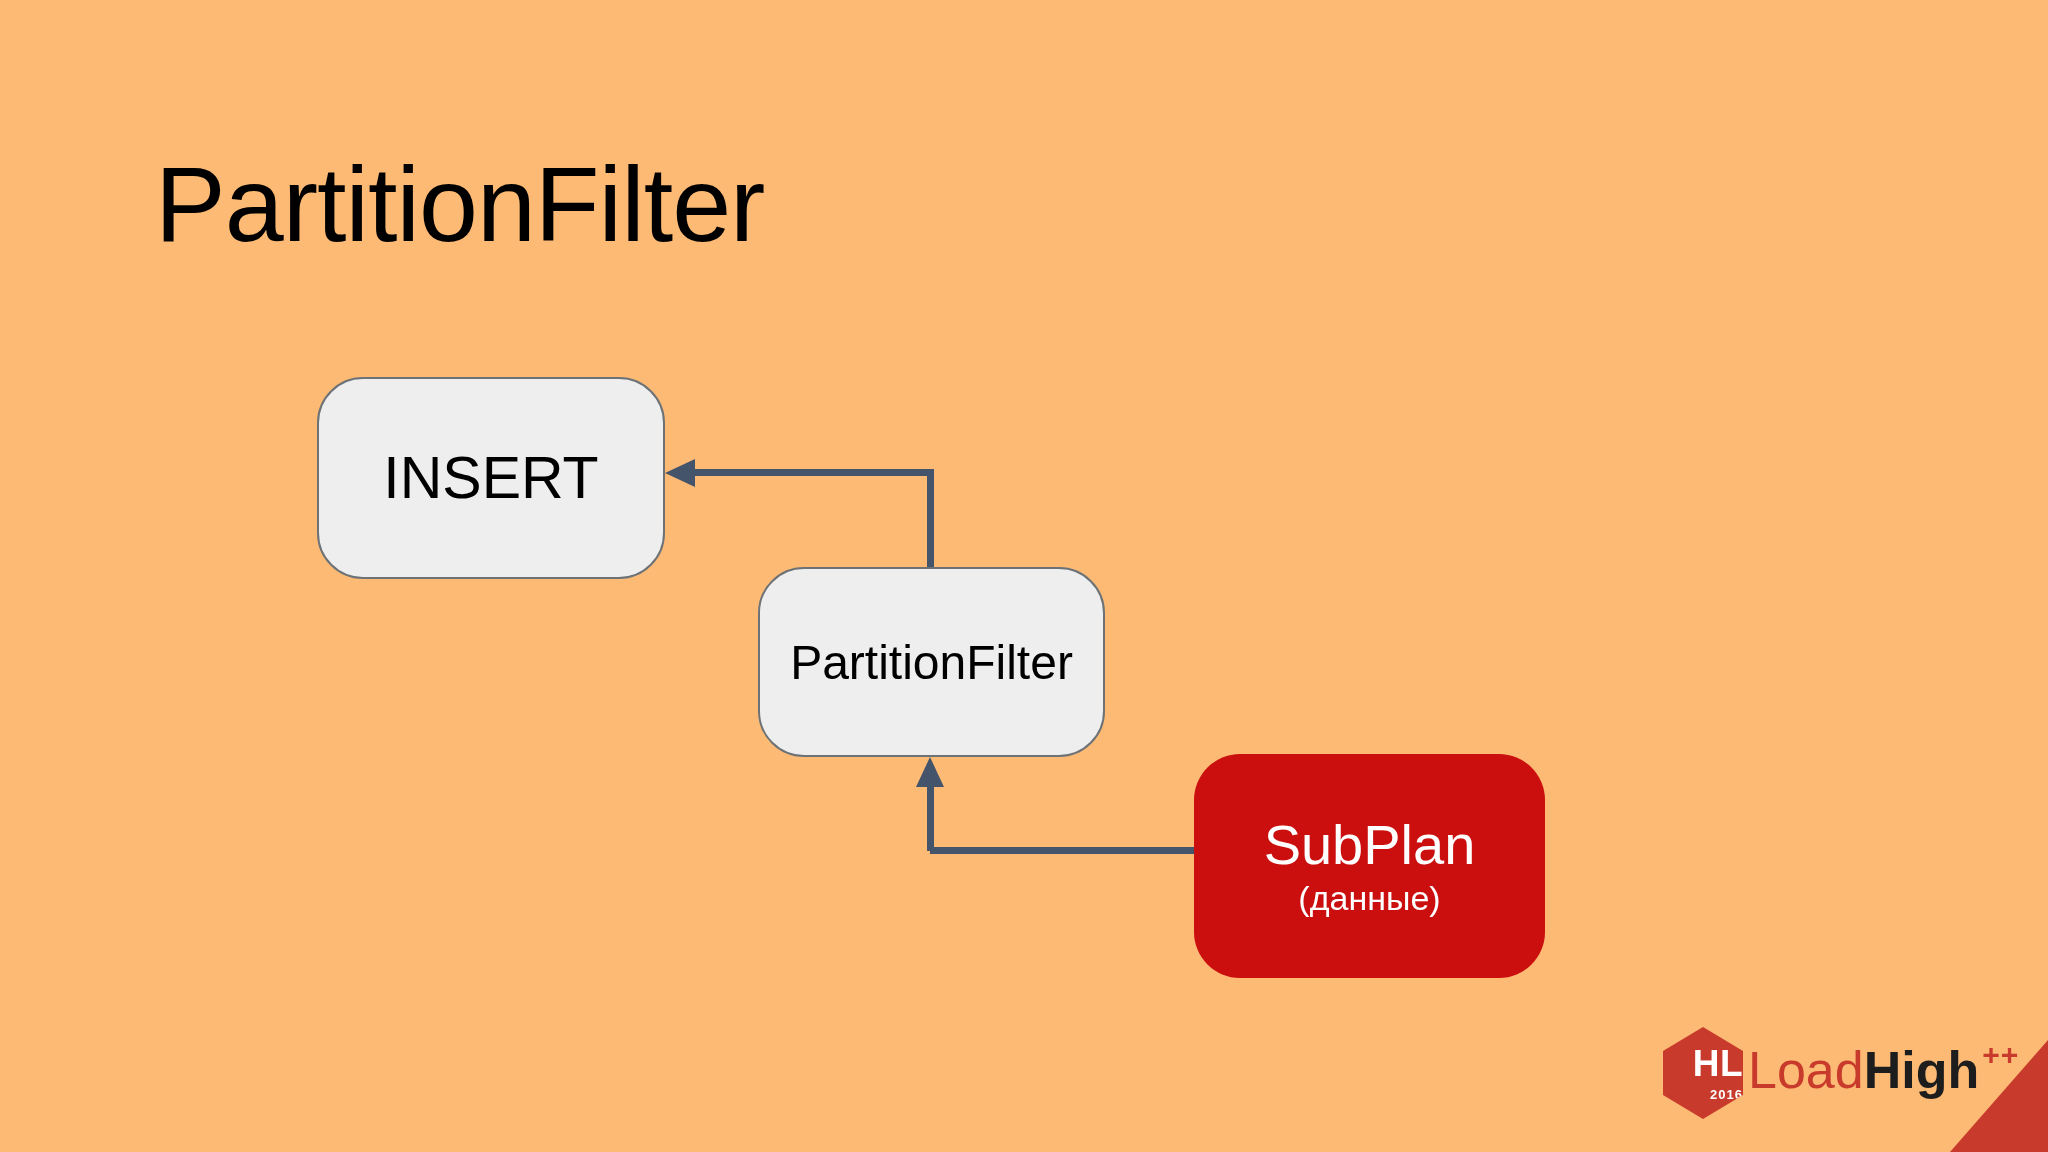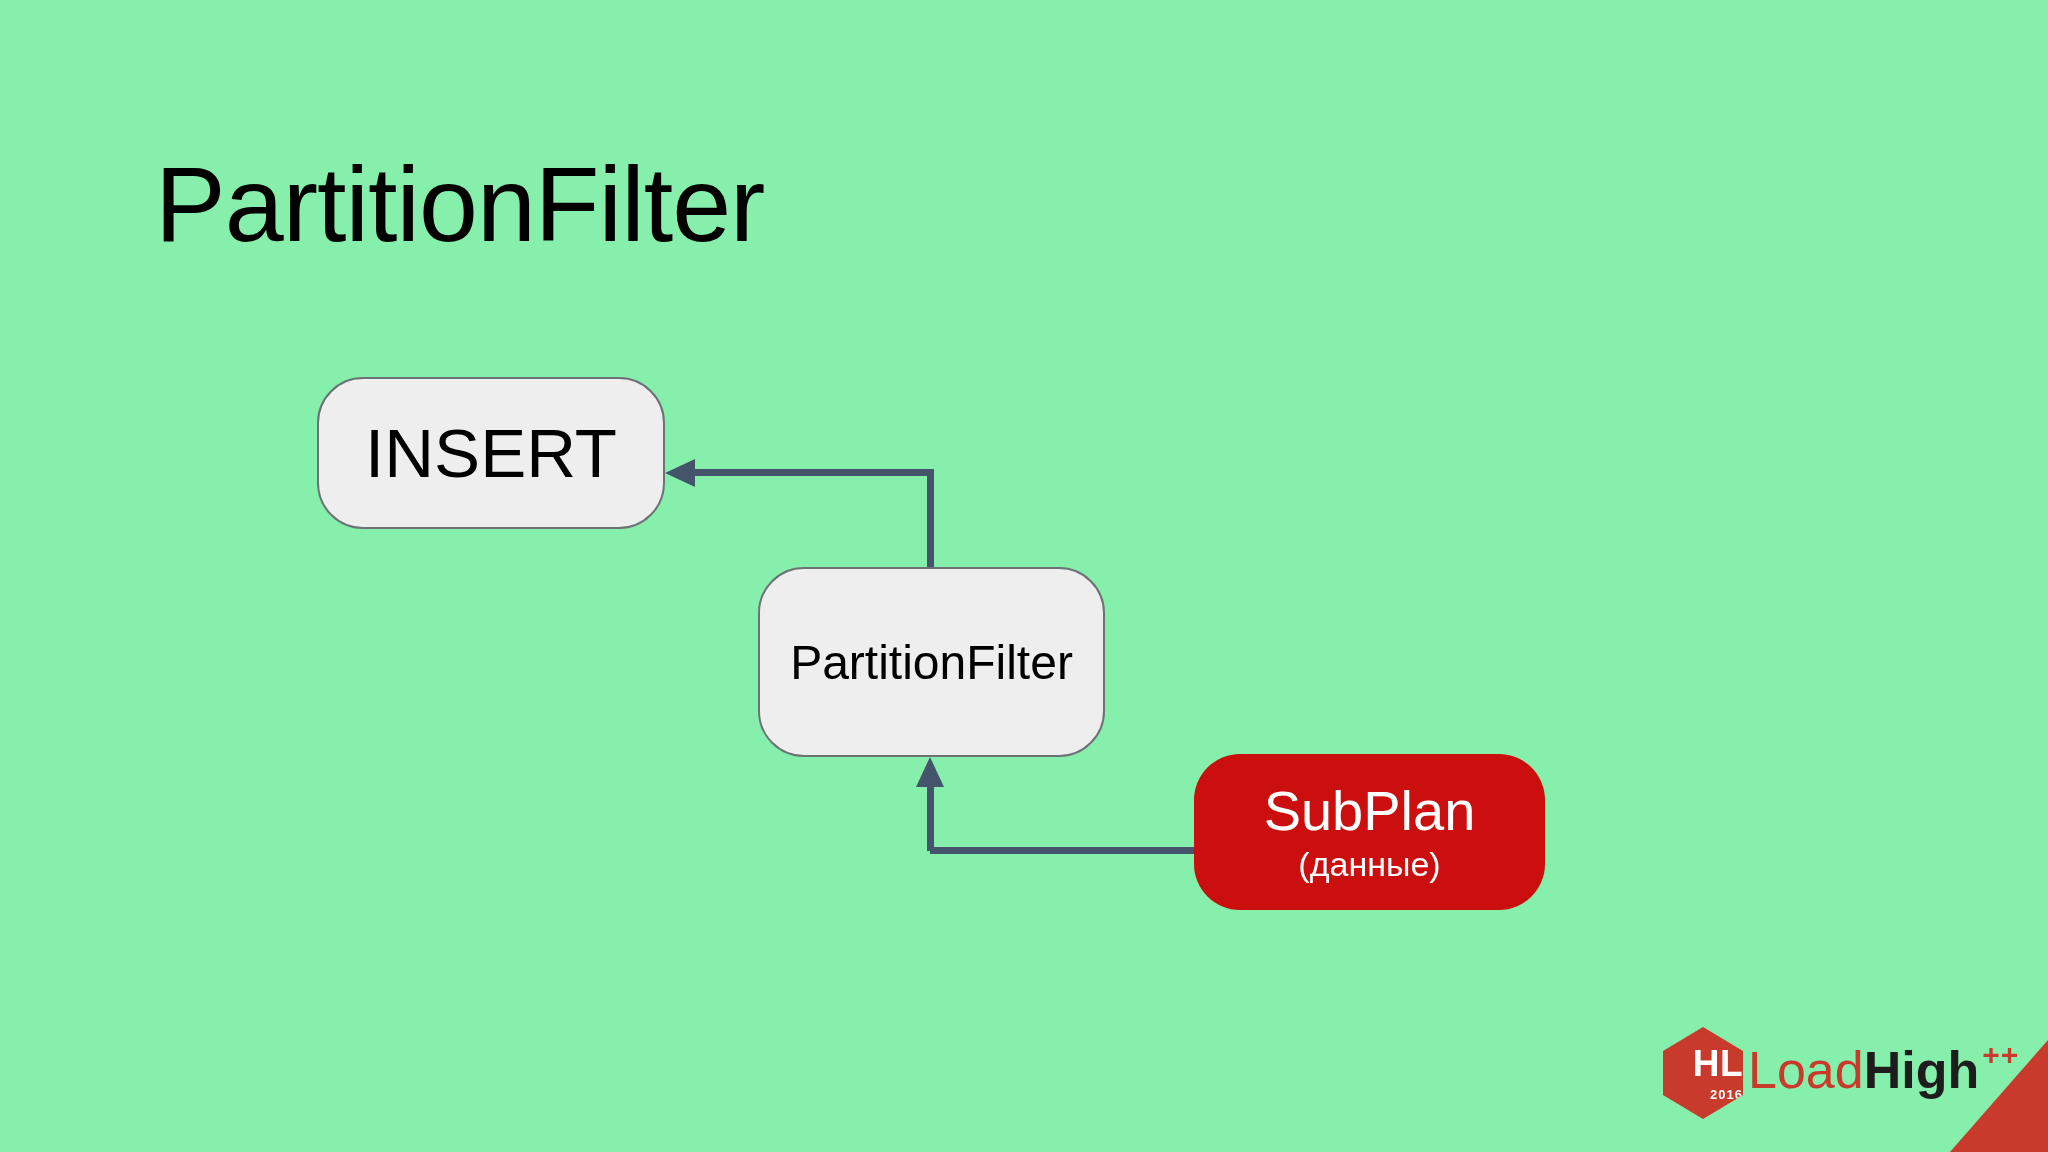--- a/index.html
+++ b/index.html
@@ -33,23 +33,23 @@
   .node-plain {
     background:var(--node-fill,#eeeeee);
     border:2.5px solid var(--node-border,#6d7277);
     color:#000000;
   }
   .node-accent {
     background:var(--accent-red,#cb0e0e);
     border:none;
     color:#ffffff;
   }
-  #node-insert   { left:317px; top:377px; width:348px; height:152px; font-size:69px; }
+  #node-insert   { left:317px; top:377px; width:348px; height:202px; font-size:59px; }
   #node-pfilter  { left:758px; top:567px; width:347px; height:190px; font-size:48px; }
-  #node-subplan  { left:1194px; top:754px; width:351px; height:156px; }
+  #node-subplan  { left:1194px; top:754px; width:351px; height:224px; }
   #node-subplan .node-label    { font-size:56px; line-height:1.12; }
   #node-subplan .node-sublabel { font-size:34px; line-height:1.15; margin-top:2px; font-weight:400; }
 
   
   .edge-line { position:absolute; background:var(--connector,#44546a); }
   #edge1-v { left:927px; top:470px; width:7px;  height:98px; }
   #edge1-h { left:692px; top:469px; width:242px; height:7px; }
   .arrowhead { position:absolute; width:0; height:0; }
   #edge1-arrow {
     left:665px; top:459px;
@@ -97,21 +97,21 @@
 
   .corner-triangle {
     position:absolute; left:1950px; top:1040px; width:98px; height:112px;
     background:var(--logo-red,#cf3a28);
     clip-path:polygon(100% 0%, 100% 100%, 0% 100%);
   }
 </style>
 </head>
 <body>
 
-<div id="slide" style="background: #86efac;">
+<div id="slide" style="background: #fdba74;">
 
   <h1 class="slide-title">PartitionFilter</h1>
 
   <div class="edge-line" id="edge1-v"></div>
   <div class="edge-line" id="edge1-h"></div>
   <div class="arrowhead" id="edge1-arrow"></div>
 
   <div class="edge-line" id="edge2-h"></div>
   <div class="edge-line" id="edge2-v"></div>
   <div class="arrowhead" id="edge2-arrow"></div>

